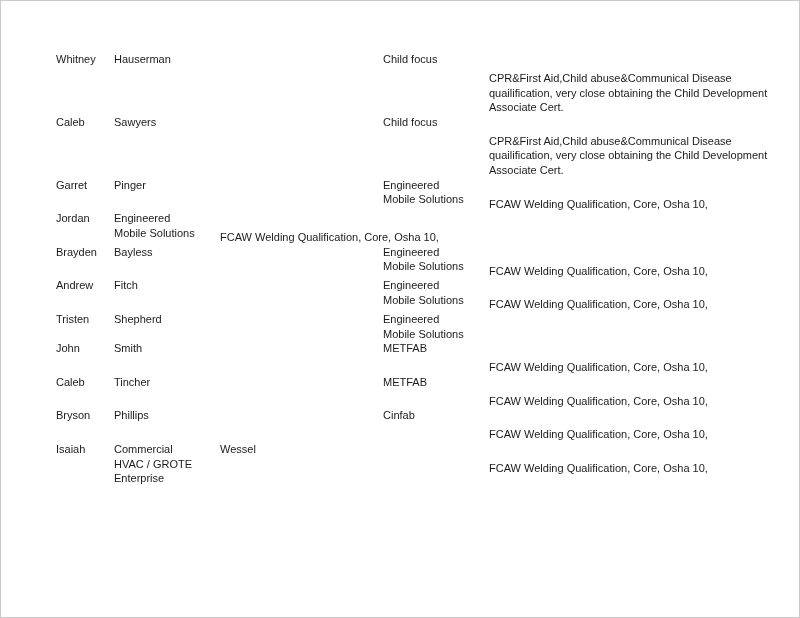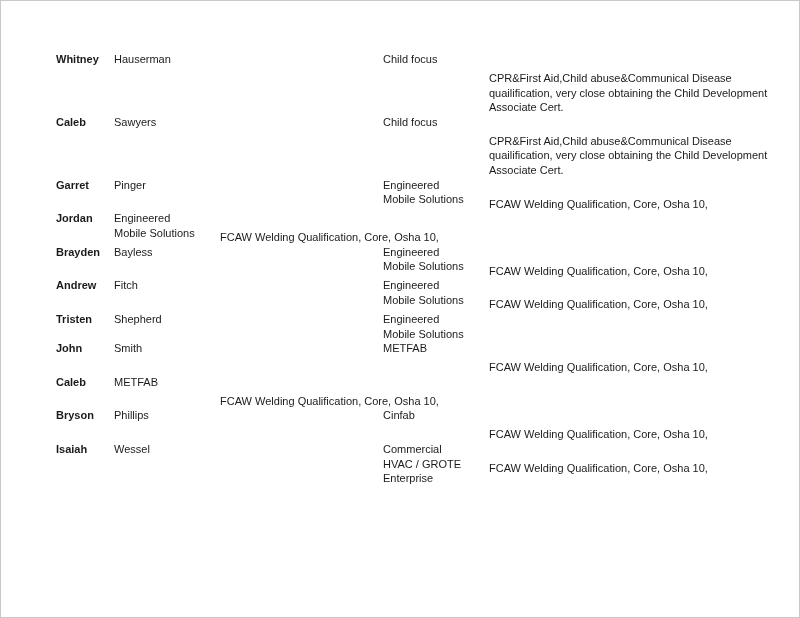--- a/index.html
+++ b/index.html
@@ -21,21 +21,21 @@
   .row {
     display: flex;
     align-items: flex-start;
   }
   .cell {
     font-size: 11px;
     line-height: 14.6px;
     color: #1b1b1b;
     word-wrap: break-word;
   }
-  .c-first { width: 58px;  flex: 0 0 58px;  padding-right: 4px; font-weight: bold; }
+  .c-first { width: 58px;  flex: 0 0 58px;  padding-right: 4px; }
   .c-last  { width: 269px; flex: 0 0 269px; padding-right: 8px; }
   .c-org   { width: 106px; flex: 0 0 106px; padding-right: 20px; }
   .c-qual  { width: 308px; flex: 0 0 308px; margin-top: 19px; }
 </style>
 </head>
 <body>
 
 <div class="page">
   <div class="table">
 
@@ -88,32 +88,33 @@
 
     <div class="row">
       <div class="cell c-first">John</div>
       <div class="cell c-last">Smith</div>
       <div class="cell c-org">METFAB</div>
       <div class="cell c-qual">FCAW Welding Qualification, Core, Osha 10,</div>
     </div>
 
     <div class="row">
       <div class="cell c-first">Caleb</div>
+      <div class="cell c-last">Tincher</div>
       <div class="cell c-org">METFAB</div>
       <div class="cell c-qual">FCAW Welding Qualification, Core, Osha 10,</div>
     </div>
 
     <div class="row">
       <div class="cell c-first">Bryson</div>
       <div class="cell c-last">Phillips</div>
       <div class="cell c-org">Cinfab</div>
       <div class="cell c-qual">FCAW Welding Qualification, Core, Osha 10,</div>
     </div>
 
     <div class="row">
       <div class="cell c-first">Isaiah</div>
+      <div class="cell c-org">Commercial HVAC / GROTE Enterprise</div>
       <div class="cell c-last">Wessel</div>
-      <div class="cell c-org">Commercial HVAC / GROTE Enterprise</div>
       <div class="cell c-qual">FCAW Welding Qualification, Core, Osha 10,</div>
     </div>
 
   </div>
 </div>
 
 </body></html>

